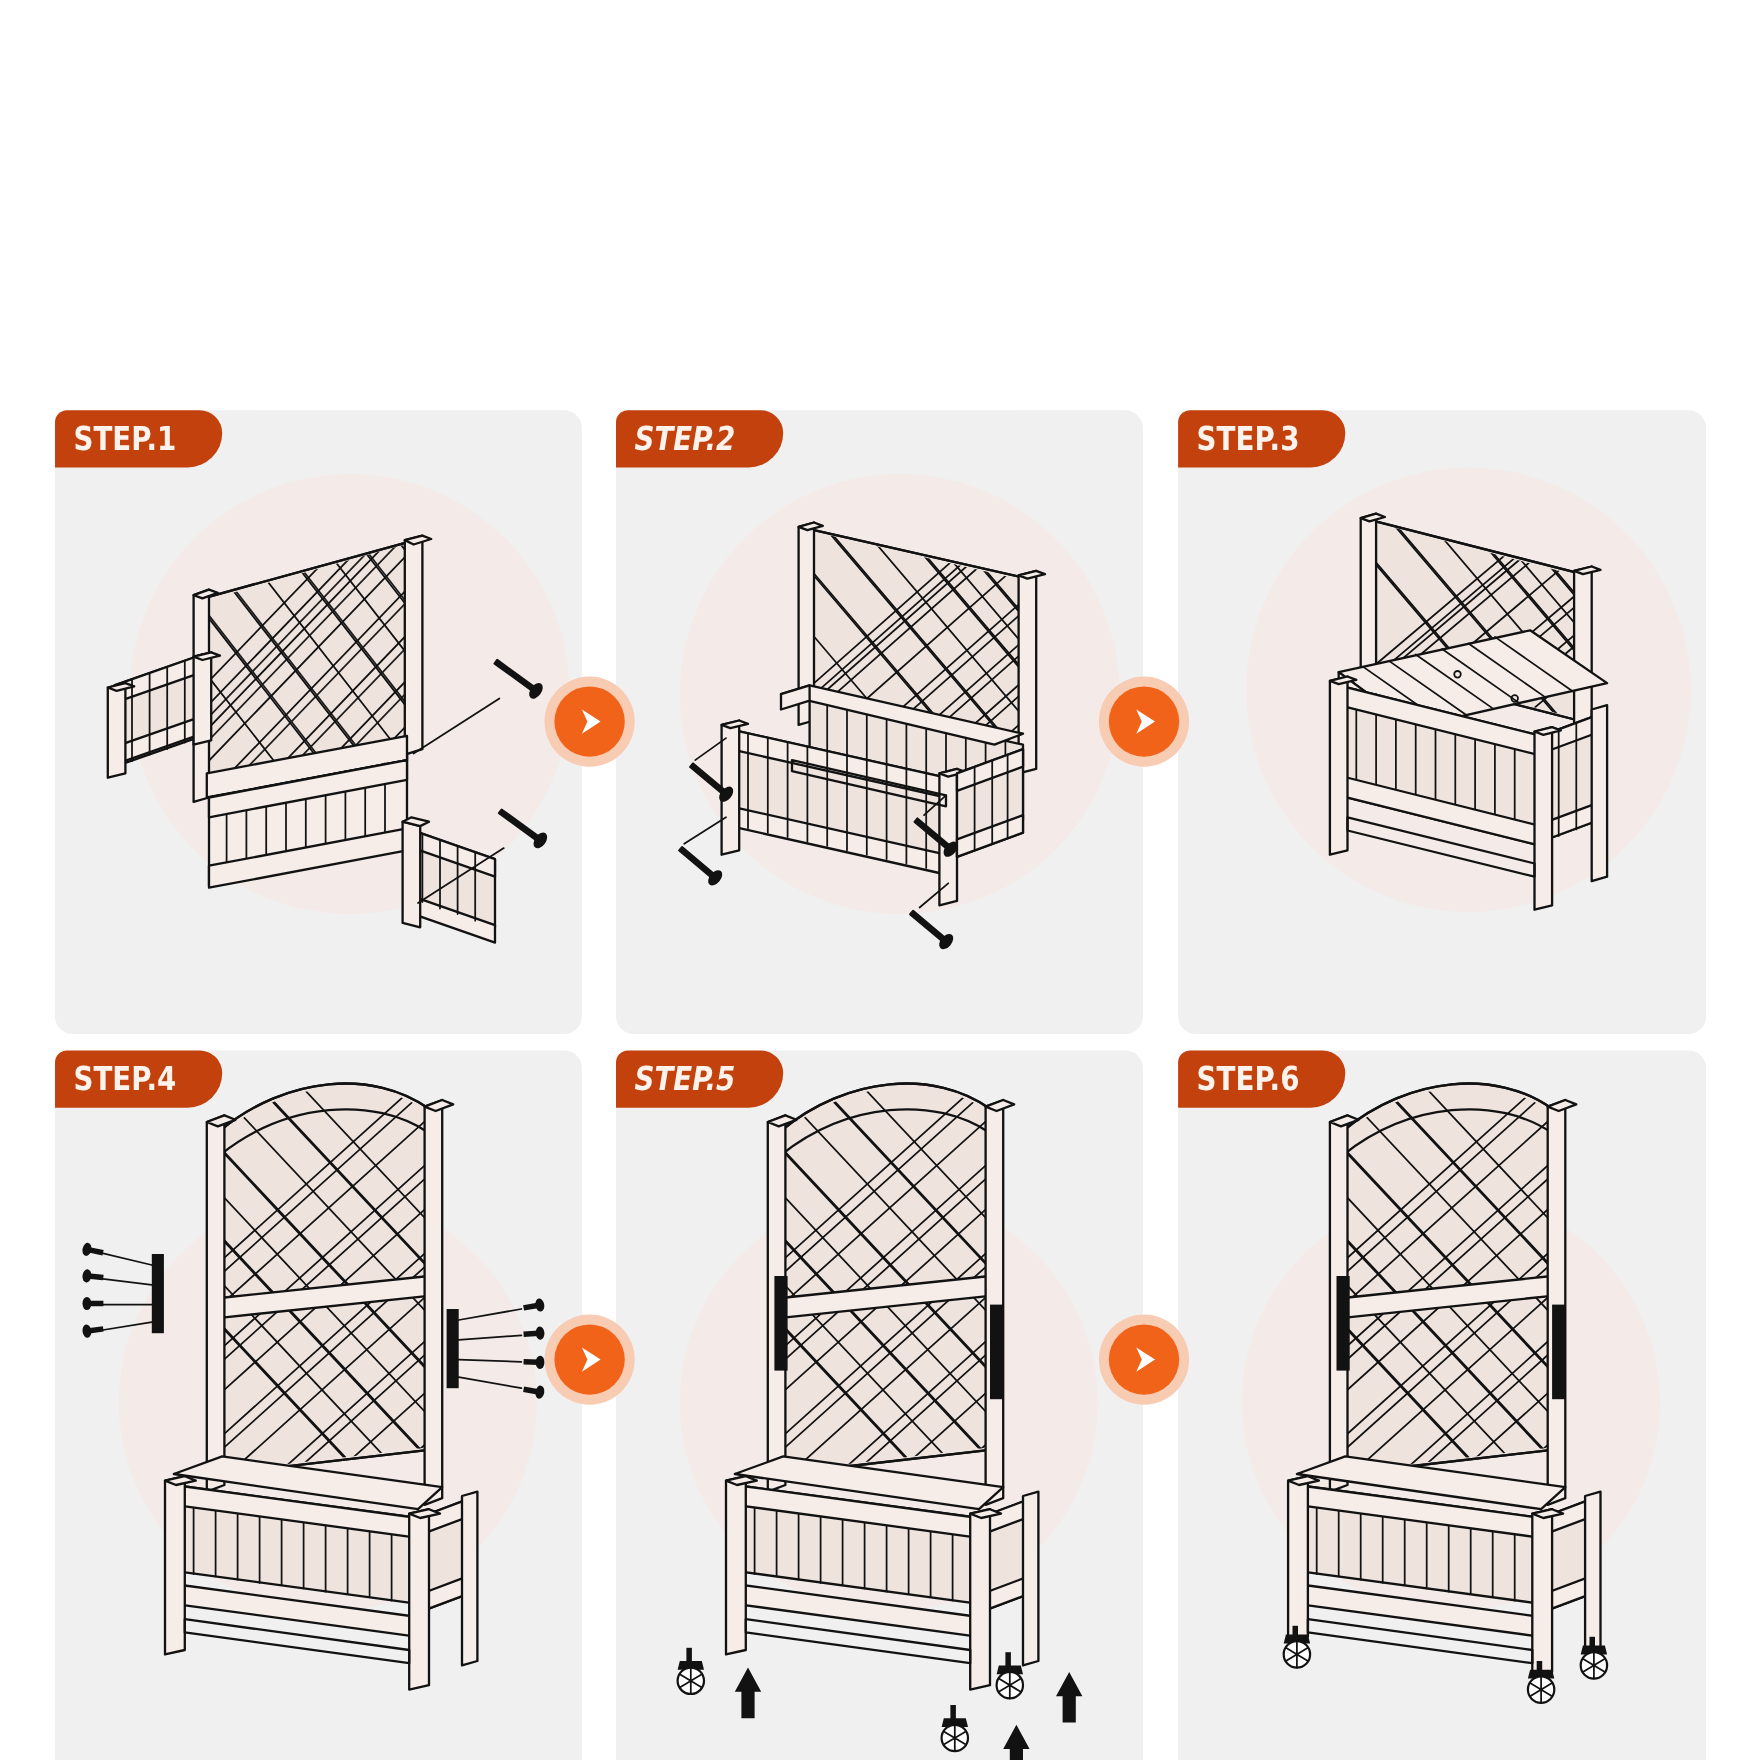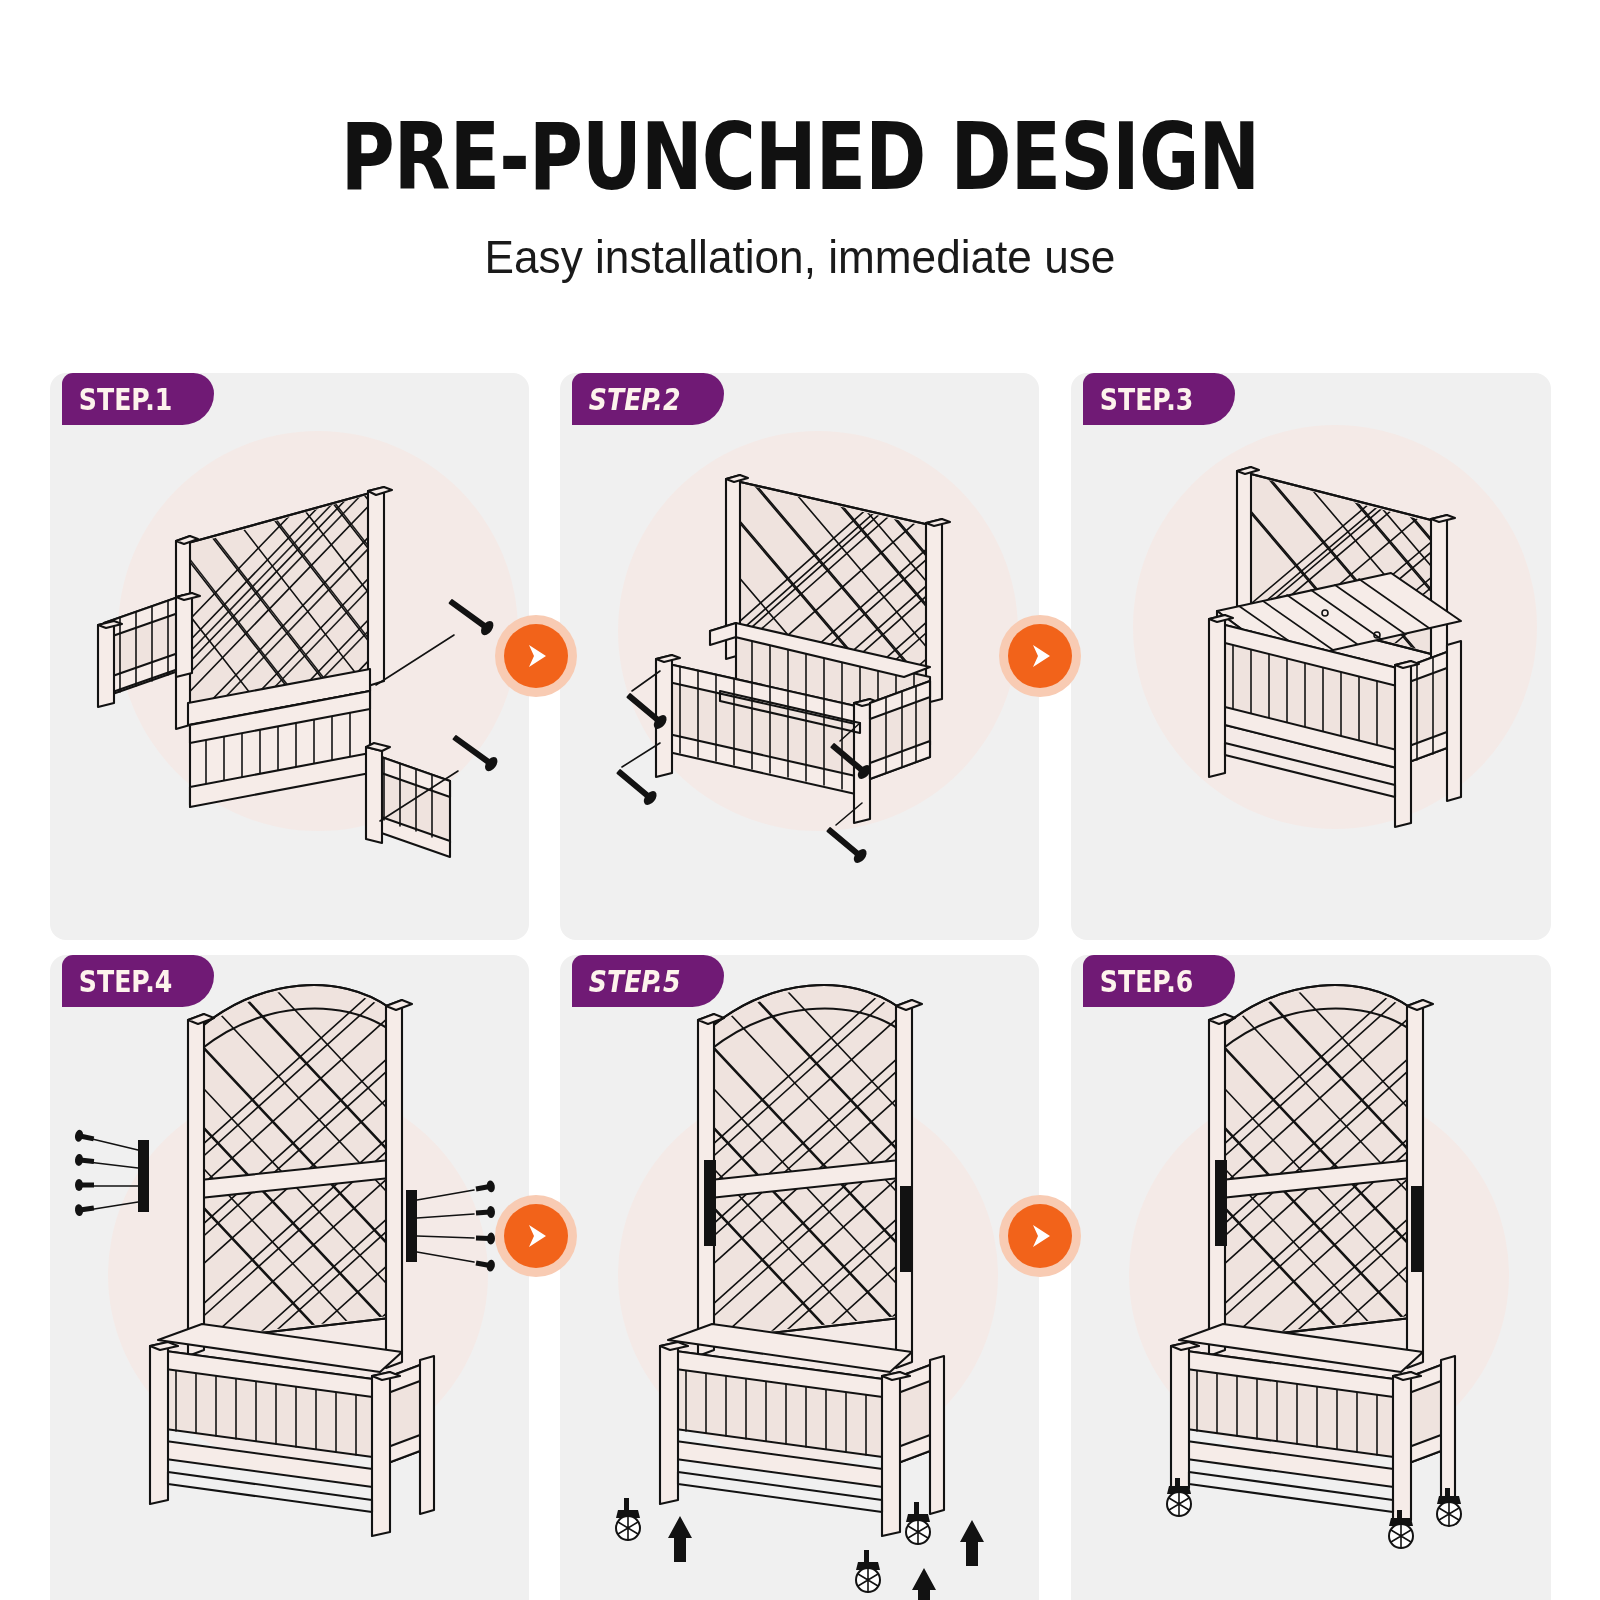--- a/index.html
+++ b/index.html
@@ -58,23 +58,23 @@
   
   .halo{
     position:absolute;
     background:#f4eae7;
     border-radius:50%;
   }
 
   
   .badge{
     position:absolute;
-    left:12px;top:0;
+    left:0;top:0;
     width:152px;height:52px;
-    background:#701a75;
+    background:#c2410c;
     border-top-left-radius:16px;
     border-top-right-radius:30px;
     border-bottom-right-radius:46px;
     border-bottom-left-radius:0;
     z-index:6;
     display:flex;align-items:center;
   }
   .badge span{
     display:block;
     padding-left:20px;
@@ -112,24 +112,20 @@
   .fw{fill:#f6ece8;stroke:#121212;stroke-width:2.1;stroke-linejoin:round;stroke-linecap:round;}
   .fw2{fill:#efe3de;stroke:#121212;stroke-width:2.1;stroke-linejoin:round;stroke-linecap:round;}
   .blk{fill:#121212;}
   .wht{fill:#ffffff;stroke:#121212;stroke-width:2;}
 </style>
 </head>
 <body>
 
 <div class="page">
 
-  <div class="header">
-    <h1 class="title">PRE-PUNCHED DESIGN</h1>
-    <p class="subtitle">Easy installation, immediate use</p>
-  </div>
 
   <div class="grid">
 
     <div class="card r1 c1">
       <div class="clip">
         <div class="halo" style="left:68px;top:58px;width:400px;height:400px;"></div>
 
         <div class="illus">
           <svg viewBox="0 0 479 567" width="479" height="567" aria-hidden="true">
 

